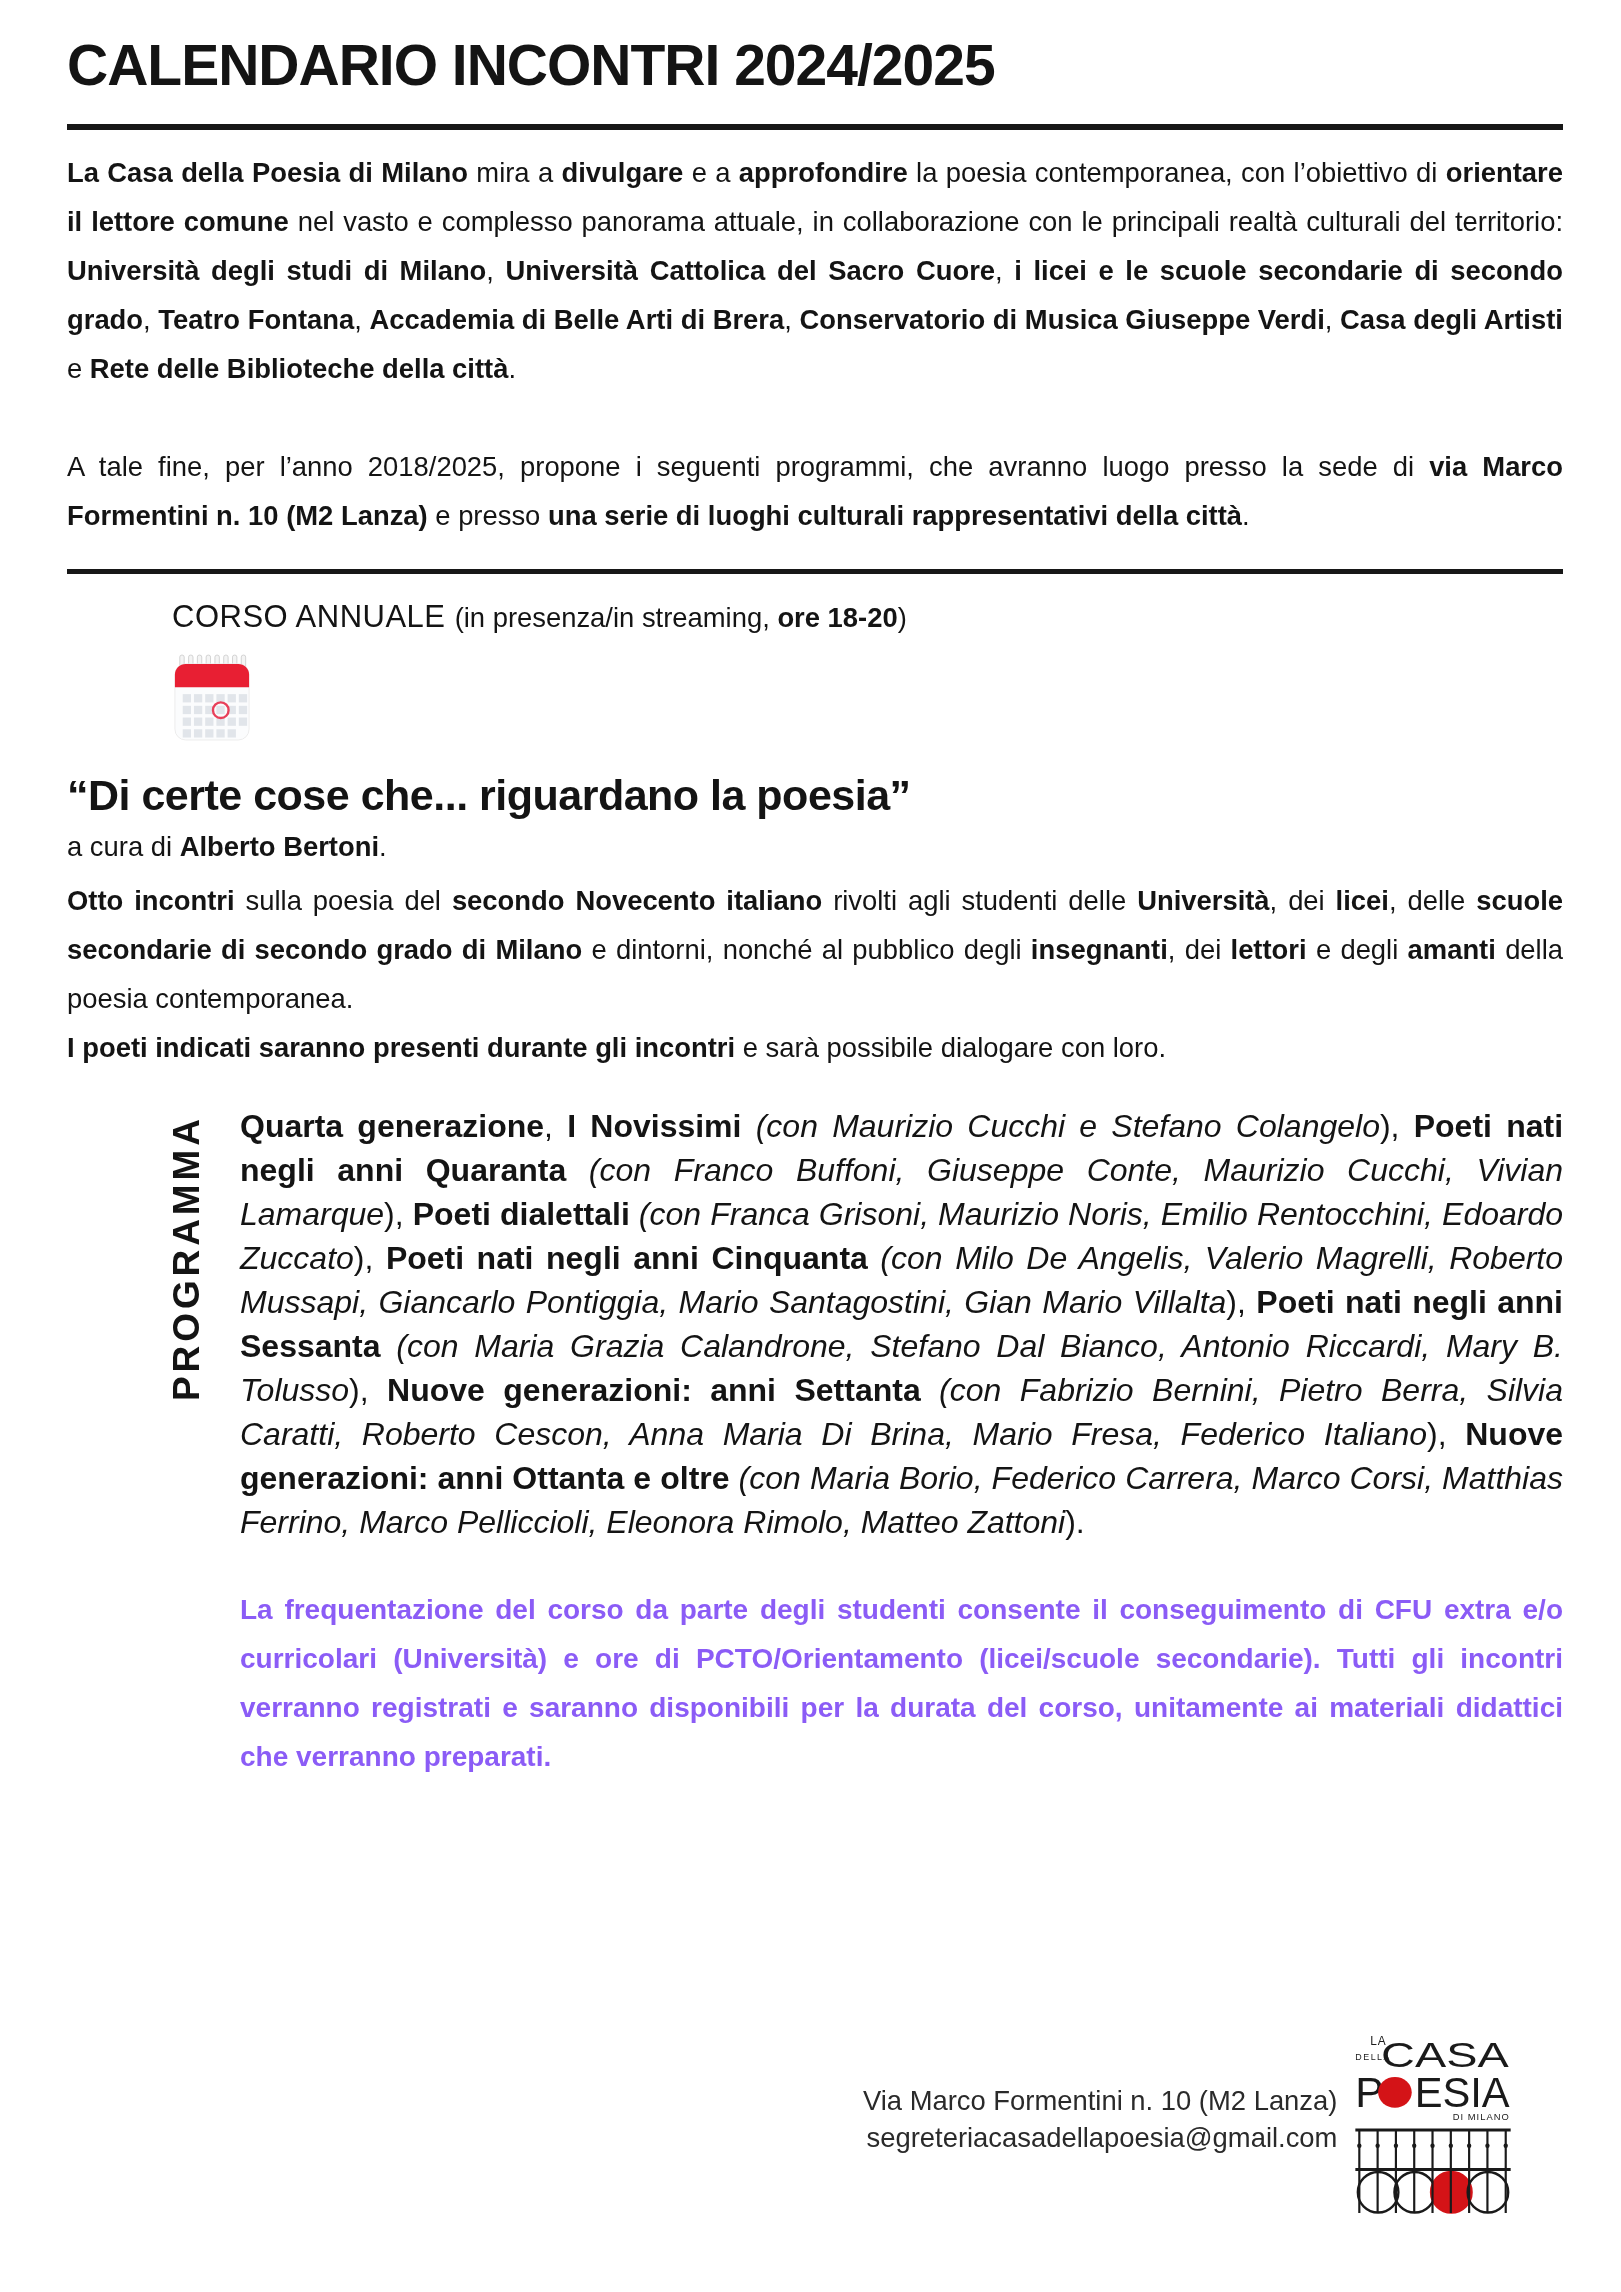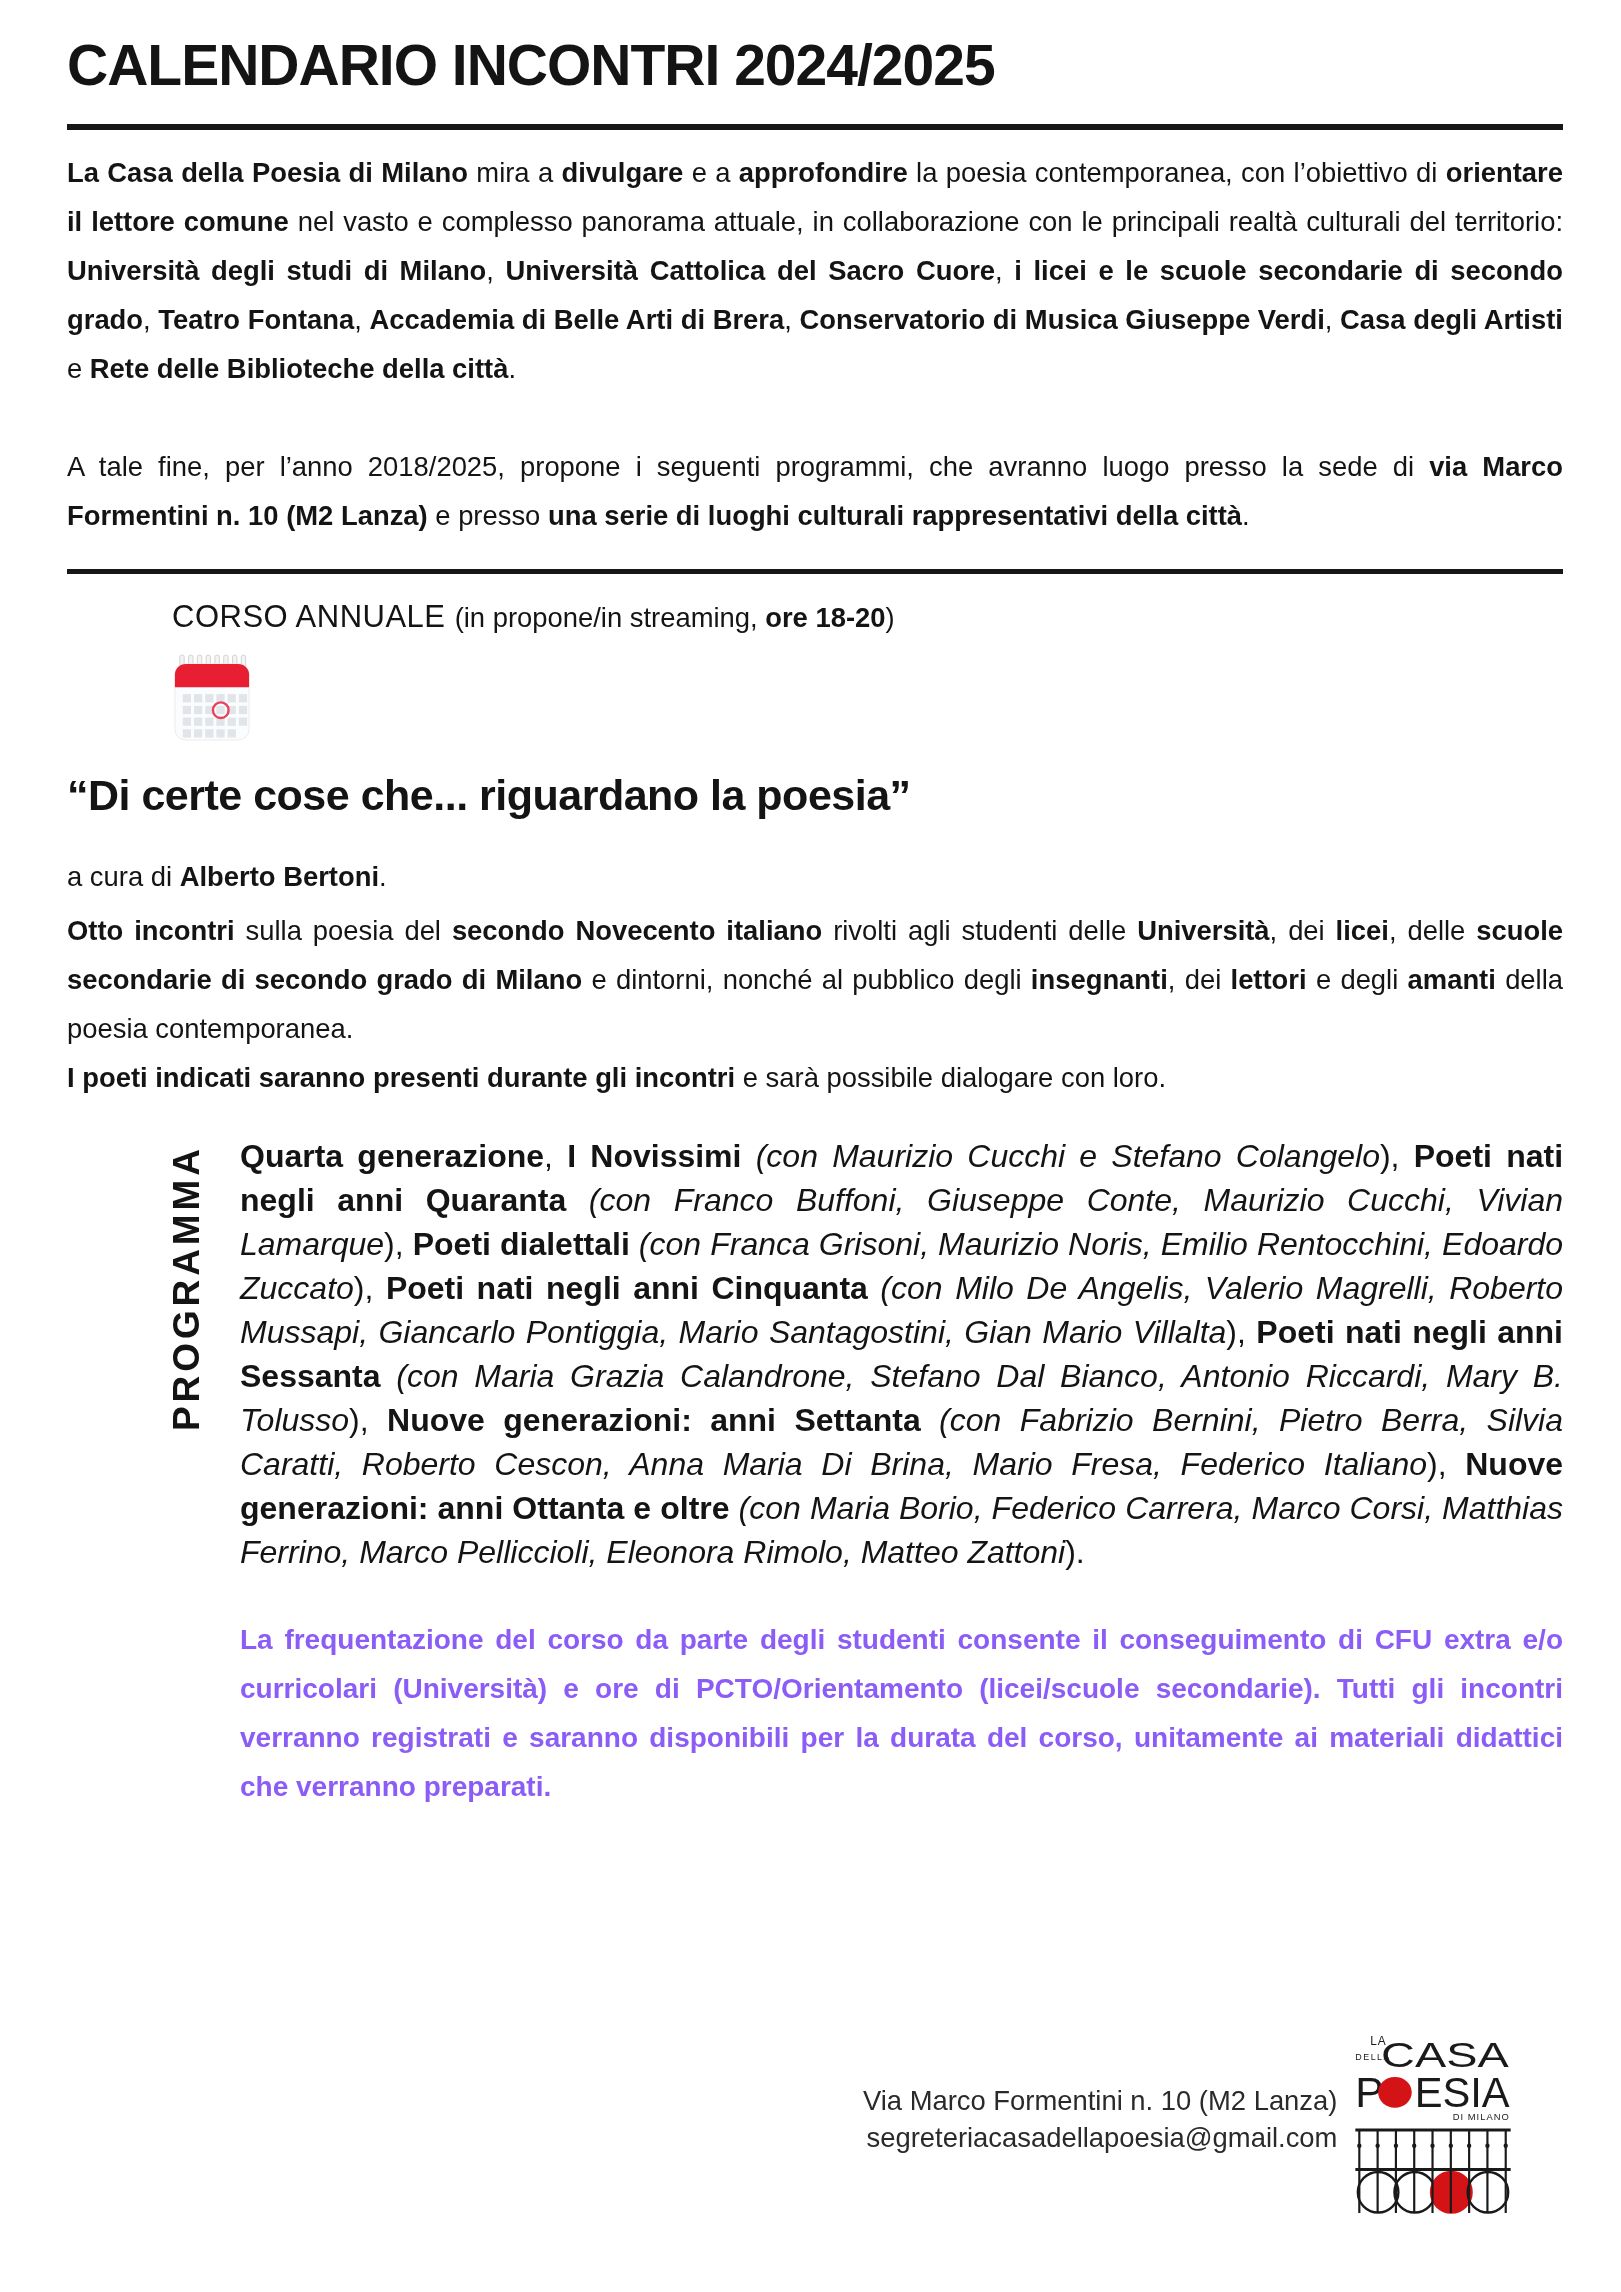--- a/index.html
+++ b/index.html
@@ -33,21 +33,21 @@
   .calendar-wrap{flex:0 0 auto;margin-left:105px;}
   .dates-text{
     flex:1;margin-left:27.4px;
     font-size:29px;font-weight:700;line-height:51px;
     text-align:justify;color:#141414;
   }
   .seminar-title{
     font-size:43px;font-weight:700;letter-spacing:-0.5px;
     margin:23.5px 0 0 0;color:#141414;
   }
-  .curator-line{margin-top:37px;font-size:27.4px;line-height:39px;}
+  .curator-line{margin-top:7px;font-size:27.4px;line-height:39px;}
   .description{margin-top:9.8px;}
   .poets-note{margin-top:0;text-align:left;}
   .programma{position:relative;margin-top:11.8px;padding-left:173px;}
   .programma-label{
     position:absolute;left:99px;top:2px;height:304px;
     writing-mode:vertical-rl;transform:rotate(180deg);
     white-space:nowrap;display:flex;align-items:center;justify-content:center;
     font-size:37px;font-weight:700;letter-spacing:3.9px;color:#141414;
   }
   .programma-text{font-size:32px;line-height:44px;text-align:justify;color:#141414;}
@@ -68,21 +68,21 @@
   <h1 class="doc-title">CALENDARIO INCONTRI 2024/2025</h1>
 
   <div class="rule"></div>
 
   <p class="para para-1"><span class="run-b">La Casa della Poesia di Milano</span><span class="run-r"> mira a </span><span class="run-b">divulgare</span><span class="run-r"> e a </span><span class="run-b">approfondire</span><span class="run-r"> la poesia contemporanea, con l’obiettivo di </span><span class="run-b">orientare il lettore comune</span><span class="run-r"> nel vasto e complesso panorama attuale, in collaborazione con le principali realtà culturali del territorio: </span><span class="run-b">Università degli studi di Milano</span><span class="run-r">, </span><span class="run-b">Università Cattolica del Sacro Cuore</span><span class="run-r">, </span><span class="run-b">i licei e le scuole secondarie di secondo grado</span><span class="run-r">, </span><span class="run-b">Teatro Fontana</span><span class="run-r">, </span><span class="run-b">Accademia di Belle Arti di Brera</span><span class="run-r">, </span><span class="run-b">Conservatorio di Musica Giuseppe Verdi</span><span class="run-r">, </span><span class="run-b">Casa degli Artisti</span><span class="run-r"> e </span><span class="run-b">Rete delle Biblioteche della città</span><span class="run-r">.</span></p>
 
   <p class="para para-2"><span class="run-r">A tale fine, per l’anno 2018/2025, propone i seguenti programmi, che avranno luogo presso la sede di </span><span class="run-b">via Marco Formentini n. 10 (M2 Lanza)</span><span class="run-r"> e presso </span><span class="run-b">una serie di luoghi culturali rappresentativi della città</span><span class="run-r">.</span></p>
 
   <div class="rule rule-2"></div>
 
-  <div class="course-line"><span class="run-hdr">CORSO ANNUALE </span><span class="run-r">(in propone/in streaming, </span><span class="run-b">ore 18-20</span><span class="run-r">)</span></div>
+  <div class="course-line"><span class="run-hdr">CORSO ANNUALE </span><span class="run-r">(in presenza/in streaming, </span><span class="run-b">ore 18-20</span><span class="run-r">)</span></div>
 
   <div class="dates-row">
     <div class="calendar-wrap">
       <svg class="cal-svg" width="80" height="90" viewBox="0 0 82 92" aria-hidden="true">
 
         <g fill="#f4f4f4" stroke="#d2d2d2" stroke-width="1">
           <rect x="8" y="1" width="4.5" height="16" rx="2"></rect>
           <rect x="17" y="1" width="4.5" height="16" rx="2"></rect>
           <rect x="26" y="1" width="4.5" height="16" rx="2"></rect>
           <rect x="35" y="1" width="4.5" height="16" rx="2"></rect>

